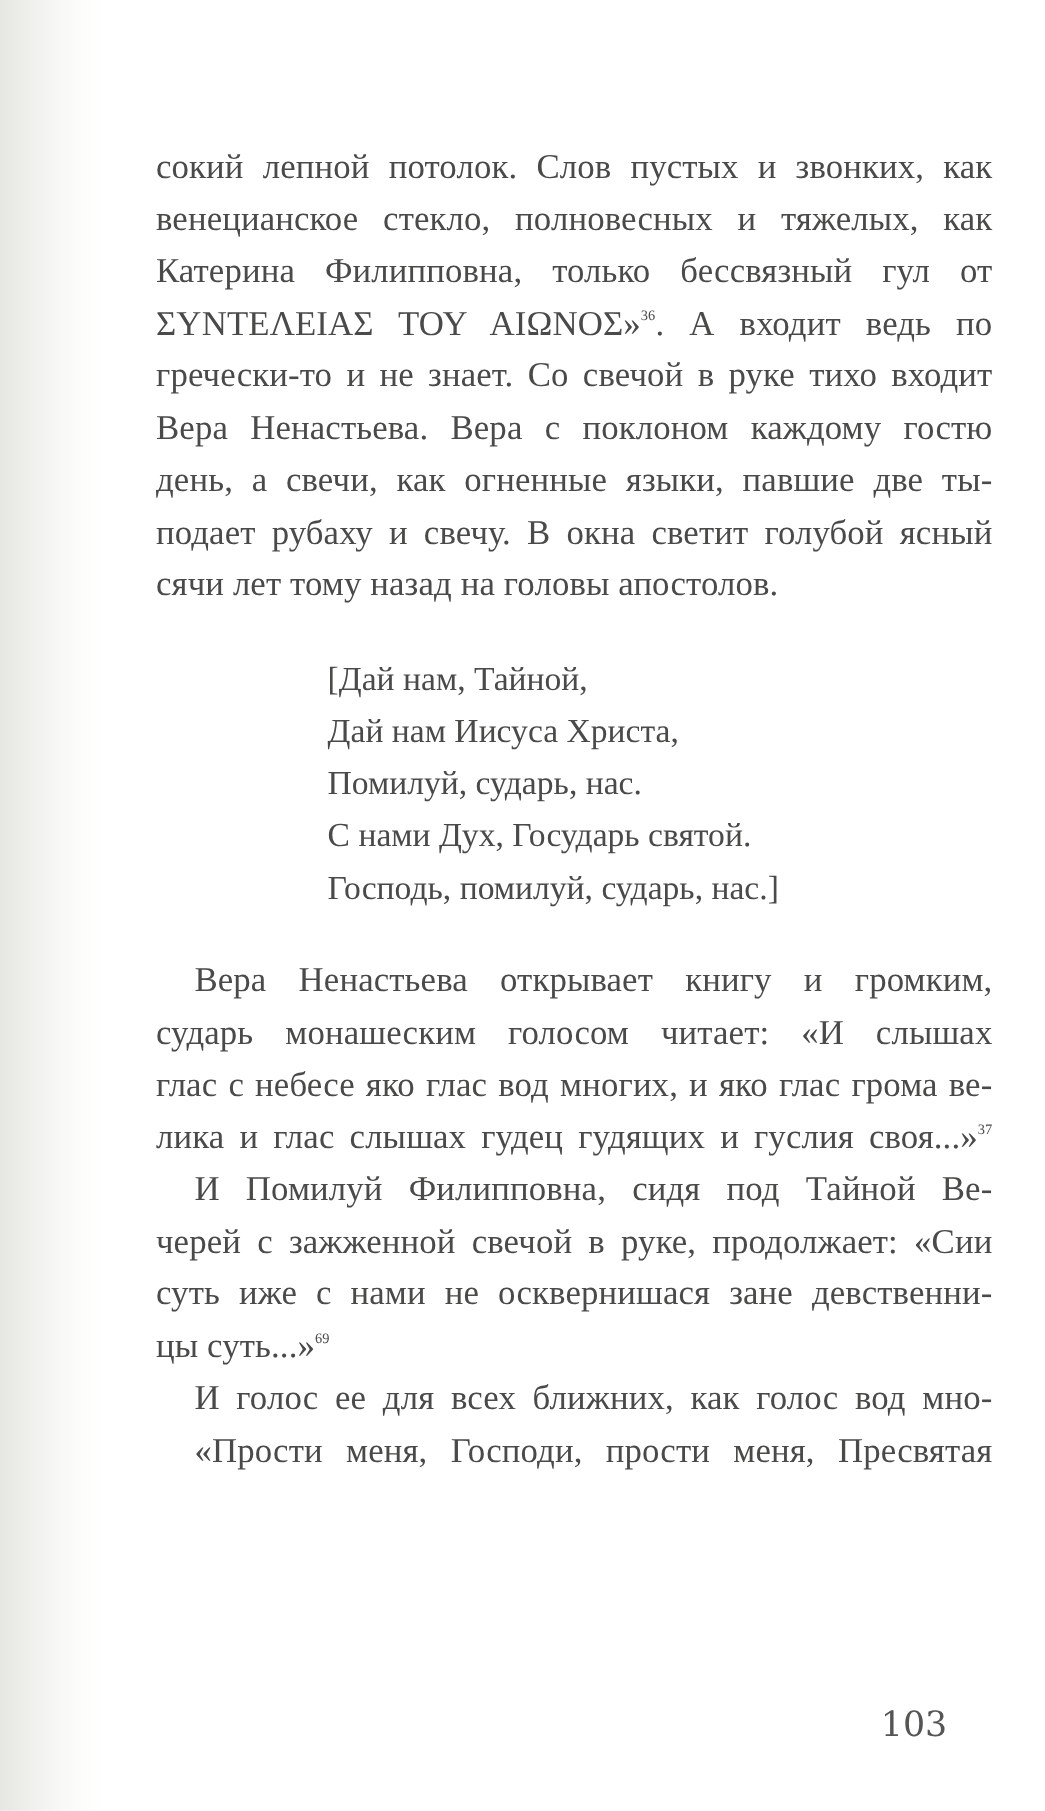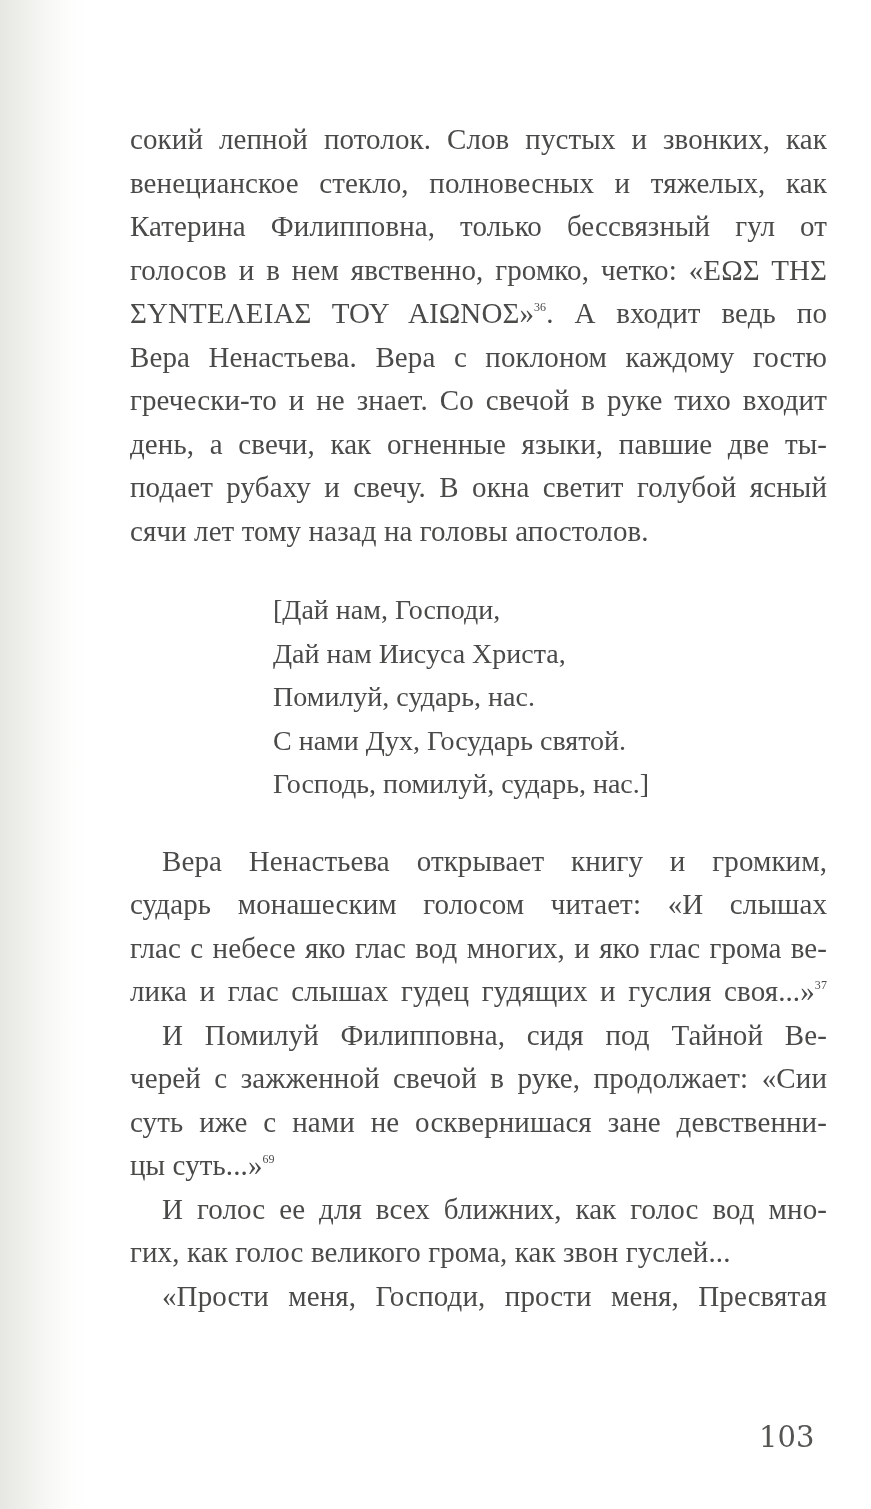--- a/index.html
+++ b/index.html
@@ -48,47 +48,46 @@
       margin-bottom: 34px;
     }
     .poem .pline {
       font-size: 28px;
       line-height: 43.5px;
       height: 43.5px;
       white-space: nowrap;
     }
     .page-number {
       position: absolute;
-      left: 759px;
+      left: 734px;
       top: 1420px;
       font-size: 29px;
       font-family: "DejaVu Serif", "Liberation Serif", serif;
       color: #555553;
     }
   </style>
 </head>
 <body>
 
 <div class="page">
 
   <div>
     <div class="line">сокий лепной потолок. Слов пустых и звонких, как</div>
     <div class="line">венецианское стекло, полновесных и тяжелых, как</div>
     <div class="line">Катерина Филипповна, только бессвязный гул от</div>
-    <div class="line">голосов и в нем явственно, громко, четко: «ΕΩΣ ΤΗΣ</div>
     <div class="line"><span>ΣΥΝΤΕΛΕΙΑΣ ΤΟΥ ΑΙΩΝΟΣ»</span><sup>36</sup><span>. А входит ведь по</span></div>
+    <div class="line">гречески-то и не знает. Со свечой в руке тихо входит</div>
     <div class="line">Вера Ненастьева. Вера с поклоном каждому гостю</div>
-    <div class="line">гречески-то и не знает. Со свечой в руке тихо входит</div>
     <div class="line">день, а свечи, как огненные языки, павшие две ты-</div>
     <div class="line">подает рубаху и свечу. В окна светит голубой ясный</div>
     <div class="line last">сячи лет тому назад на головы апостолов.</div>
   </div>
 
   <div class="poem">
-    <div class="pline">[Дай нам, Господи,</div>
+    <div class="pline">[Дай нам, Тайной,</div>
     <div class="pline">Дай нам Иисуса Христа,</div>
     <div class="pline">Помилуй, сударь, нас.</div>
     <div class="pline">С нами Дух, Государь святой.</div>
     <div class="pline">Господь, помилуй, сударь, нас.]</div>
   </div>
 
   <div>
     <div class="line indent">Вера Ненастьева открывает книгу и громким,</div>
     <div class="line">сударь монашеским голосом читает: «И слышах</div>
     <div class="line">глас с небесе яко глас вод многих, и яко глас грома ве-</div>
@@ -97,21 +96,20 @@
 
   <div>
     <div class="line indent">И Помилуй Филипповна, сидя под Тайной Ве-</div>
     <div class="line">черей с зажженной свечой в руке, продолжает: «Сии</div>
     <div class="line">суть иже с нами не осквернишася зане девственни-</div>
     <div class="line last"><span>цы суть...»</span><sup>69</sup></div>
   </div>
 
   <div>
     <div class="line indent">И голос ее для всех ближних, как голос вод мно-</div>
-    <div class="line last">гих, как голос великого грома, как звон гуслей...</div>
   </div>
 
   <div>
     <div class="line indent">«Прости меня, Господи, прости меня, Пресвятая</div>
   </div>
 
 </div>
 
 <div class="page-number">103</div>
 

